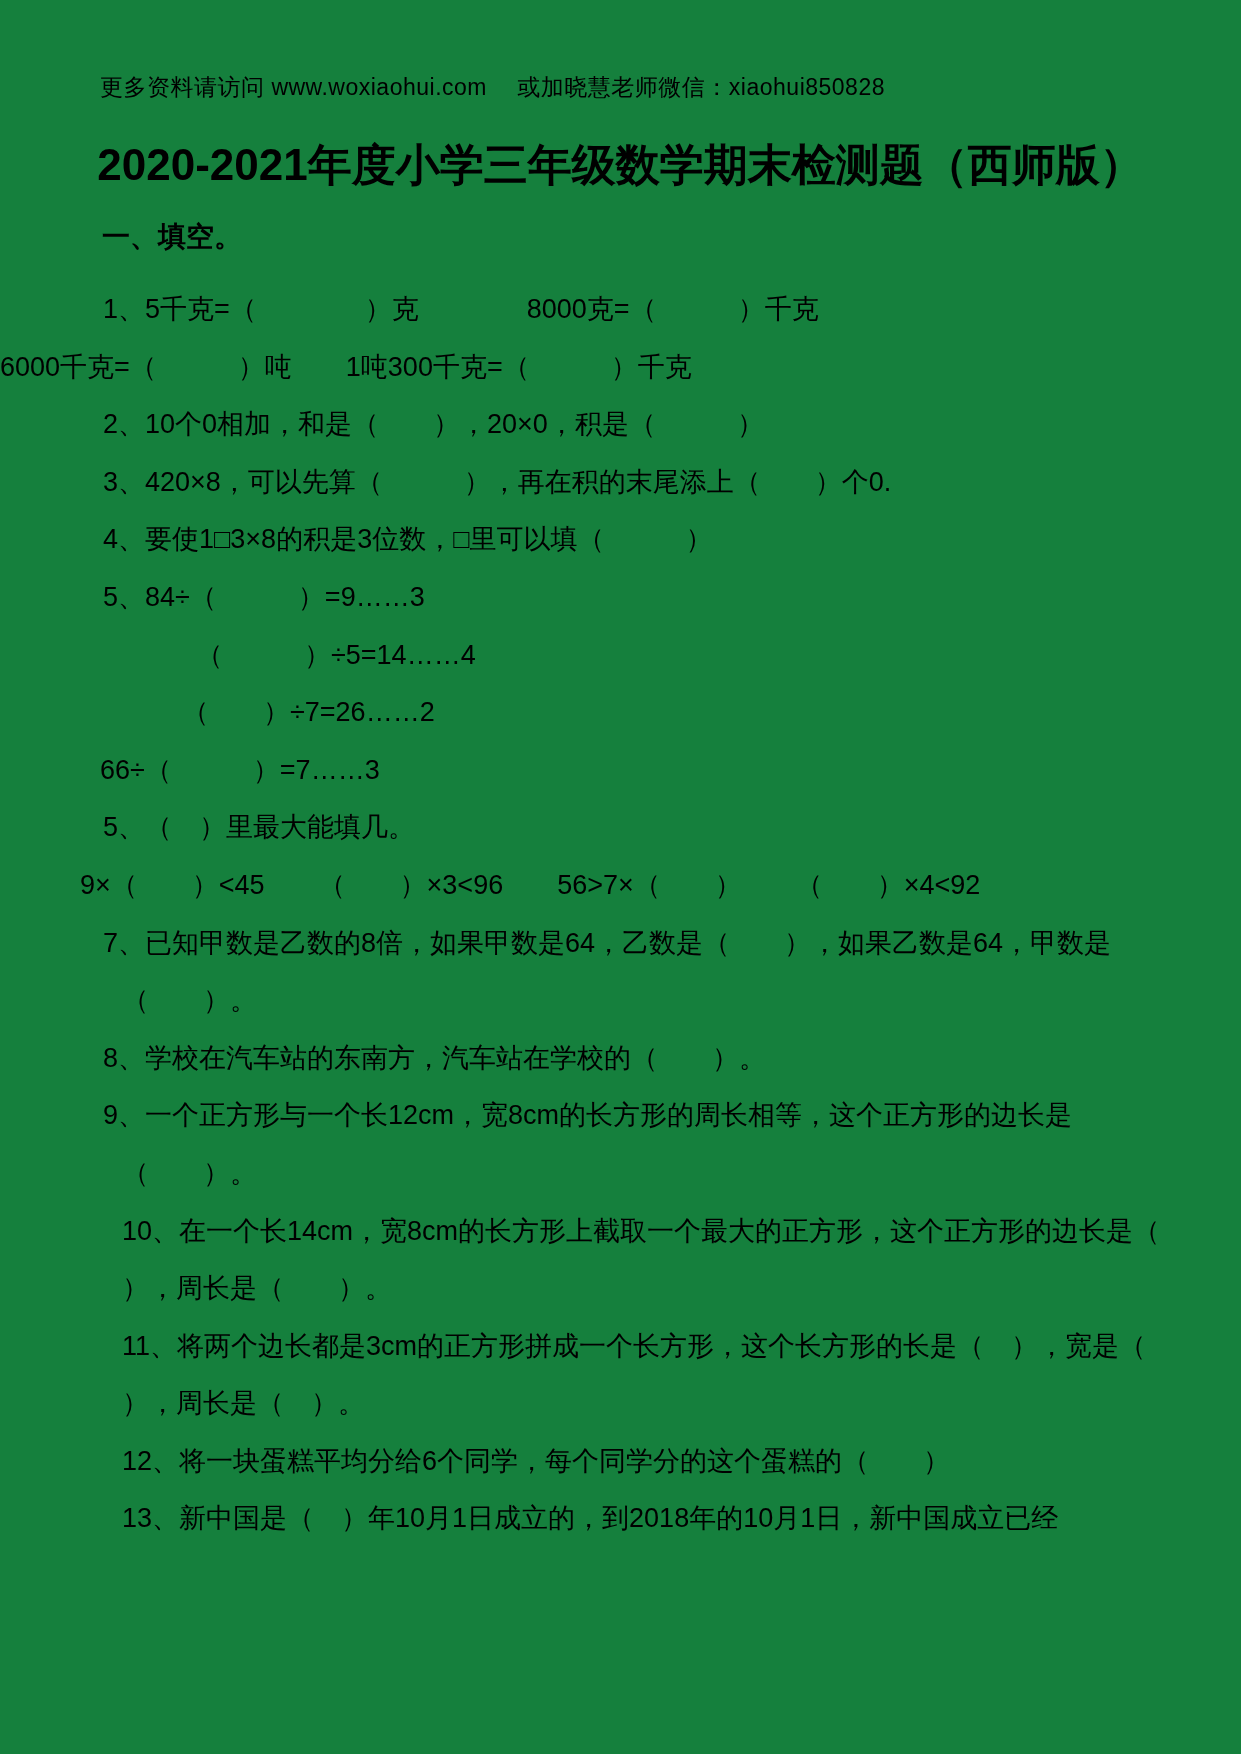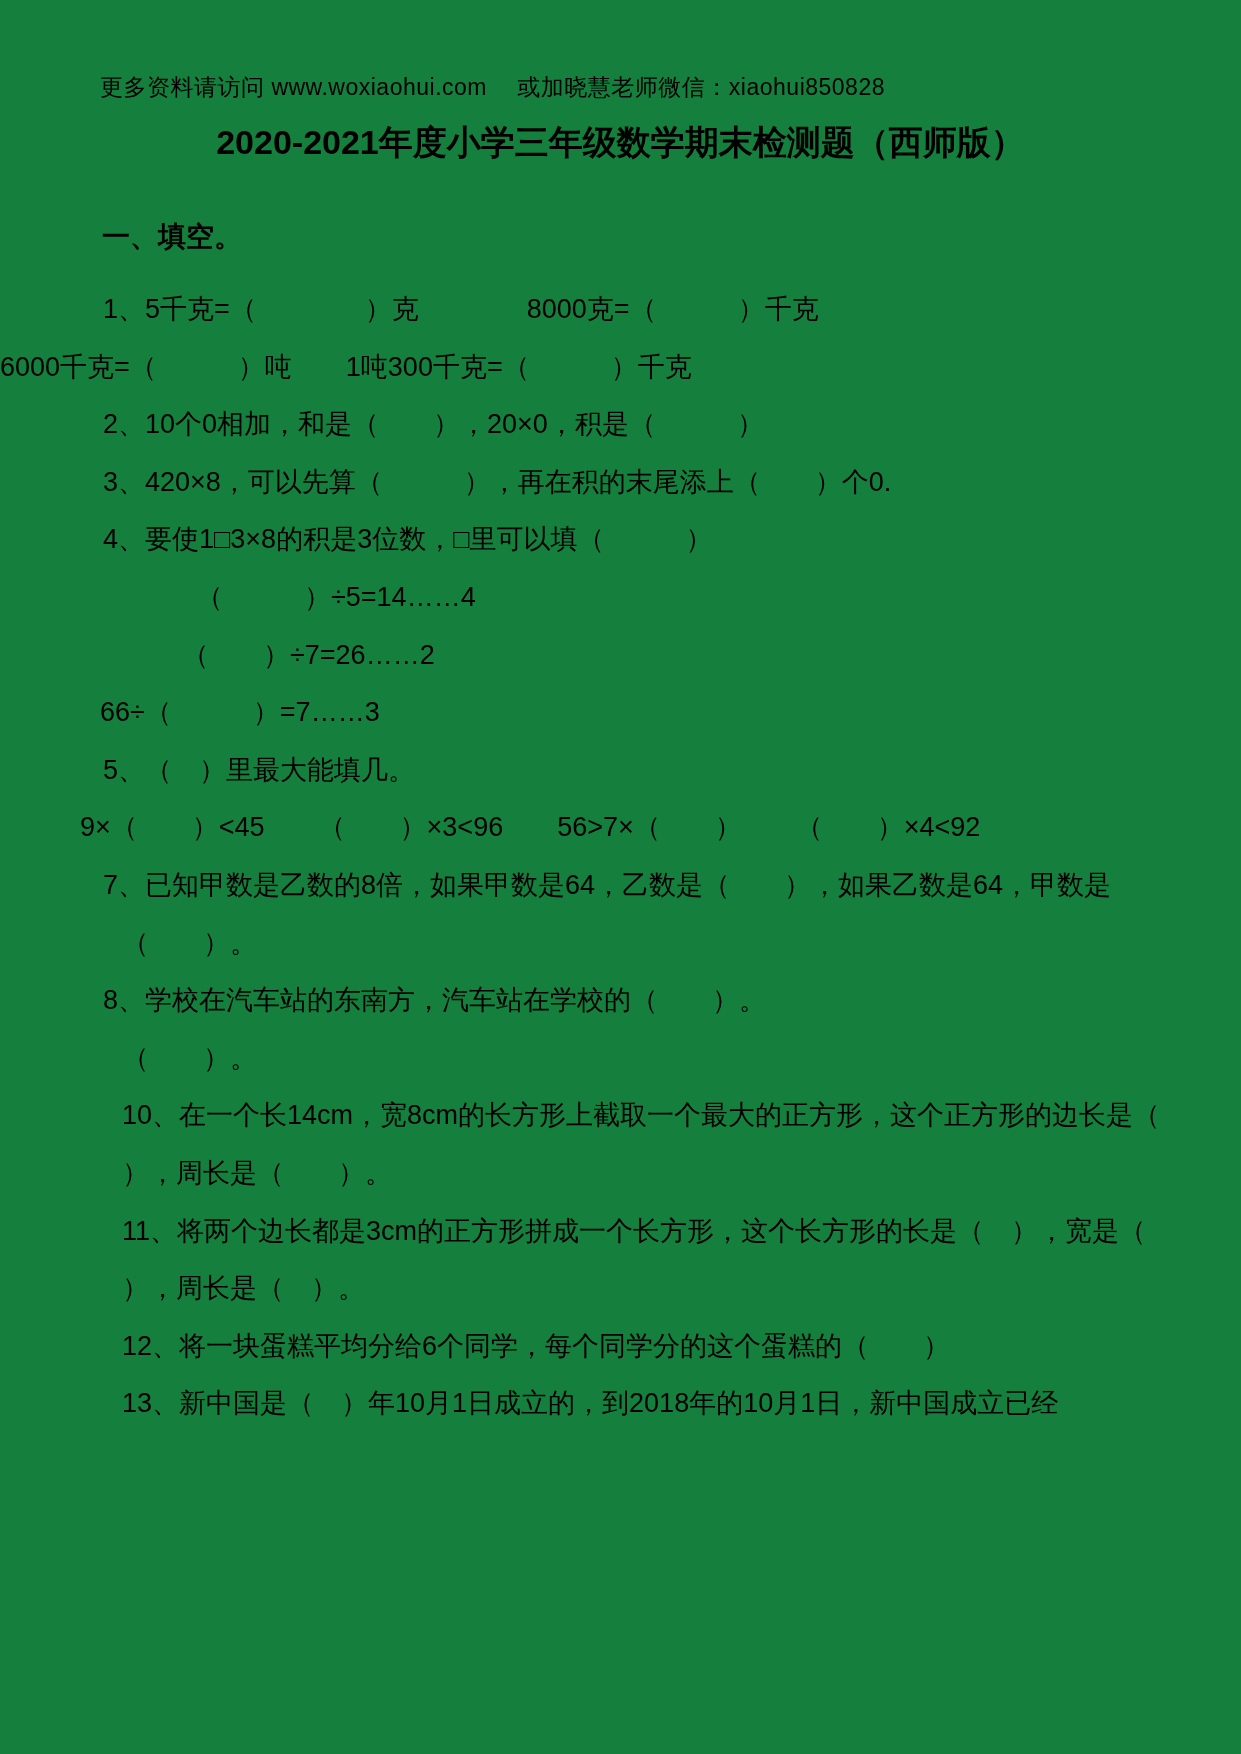--- a/index.html
+++ b/index.html
@@ -15,25 +15,25 @@
   .promo-header {
     position: absolute;
     top: 72px;
     left: 100px;
     font-size: 23px;
     letter-spacing: 0.5px;
     white-space: pre;
   }
   .exam-title {
     position: absolute;
-    top: 120px;
+    top: 136px;
     left: 0;
     width: 100%;
     text-align: center;
-    font-size: 34px;
+    font-size: 44px;
     font-weight: bold;
     white-space: pre;
   }
   .section-heading {
     position: absolute;
     top: 218px;
     left: 102px;
     font-size: 28px;
     font-weight: bold;
     white-space: pre;
@@ -74,32 +74,34 @@
 
     <div class="line ind-q">1、5千克=（　　　　）克　　　　8000克=（　　　）千克</div>
     <div class="line ind-b">6000千克=（　　　）吨　　1吨300千克=（　　　）千克</div>
 
     <div class="line ind-q">2、10个0相加，和是（　　），20×0，积是（　　　）</div>
 
     <div class="line ind-q">3、420×8，可以先算（　　　），再在积的末尾添上（　　）个0.</div>
 
     <div class="line ind-q">4、要使1□3×8的积是3位数，□里可以填（　　　）</div>
 
+    <div class="line ind-q">5、84÷（　　　）=9……3</div>
     <div class="line ind-s1">（　　　）÷5=14……4</div>
     <div class="line ind-s2">（　　）÷7=26……2</div>
     <div class="line ind-s3">66÷（　　　）=7……3</div>
 
     <div class="line ind-q">5、（　）里最大能填几。</div>
     <div class="line ind-s4">9×（　　）&lt;45　　（　　）×3&lt;96　　56&gt;7×（　　）　　（　　）×4&lt;92</div>
 
     <div class="line ind-q">7、已知甲数是乙数的8倍，如果甲数是64，乙数是（　　），如果乙数是64，甲数是</div>
     <div class="line ind-c">（　　）。</div>
 
     <div class="line ind-q">8、学校在汽车站的东南方，汽车站在学校的（　　）。</div>
 
+    <div class="line ind-q">9、一个正方形与一个长12cm，宽8cm的长方形的周长相等，这个正方形的边长是</div>
     <div class="line ind-c">（　　）。</div>
 
     <div class="line ind-c">10、在一个长14cm，宽8cm的长方形上截取一个最大的正方形，这个正方形的边长是（</div>
     <div class="line ind-c">），周长是（　　）。</div>
 
     <div class="line ind-c">11、将两个边长都是3cm的正方形拼成一个长方形，这个长方形的长是（　），宽是（</div>
     <div class="line ind-c">），周长是（　）。</div>
 
     <div class="line ind-c">12、将一块蛋糕平均分给6个同学，每个同学分的这个蛋糕的（　　）</div>
 

